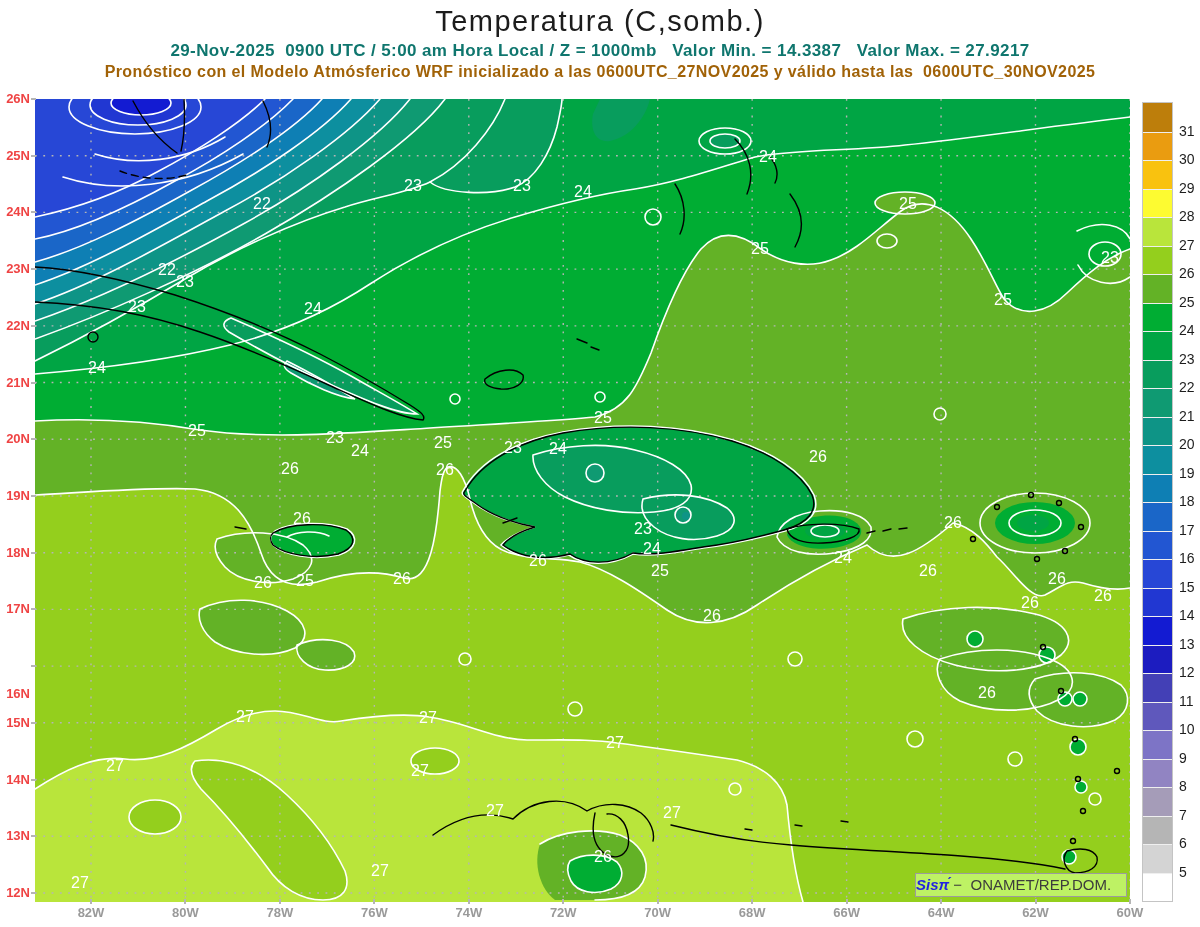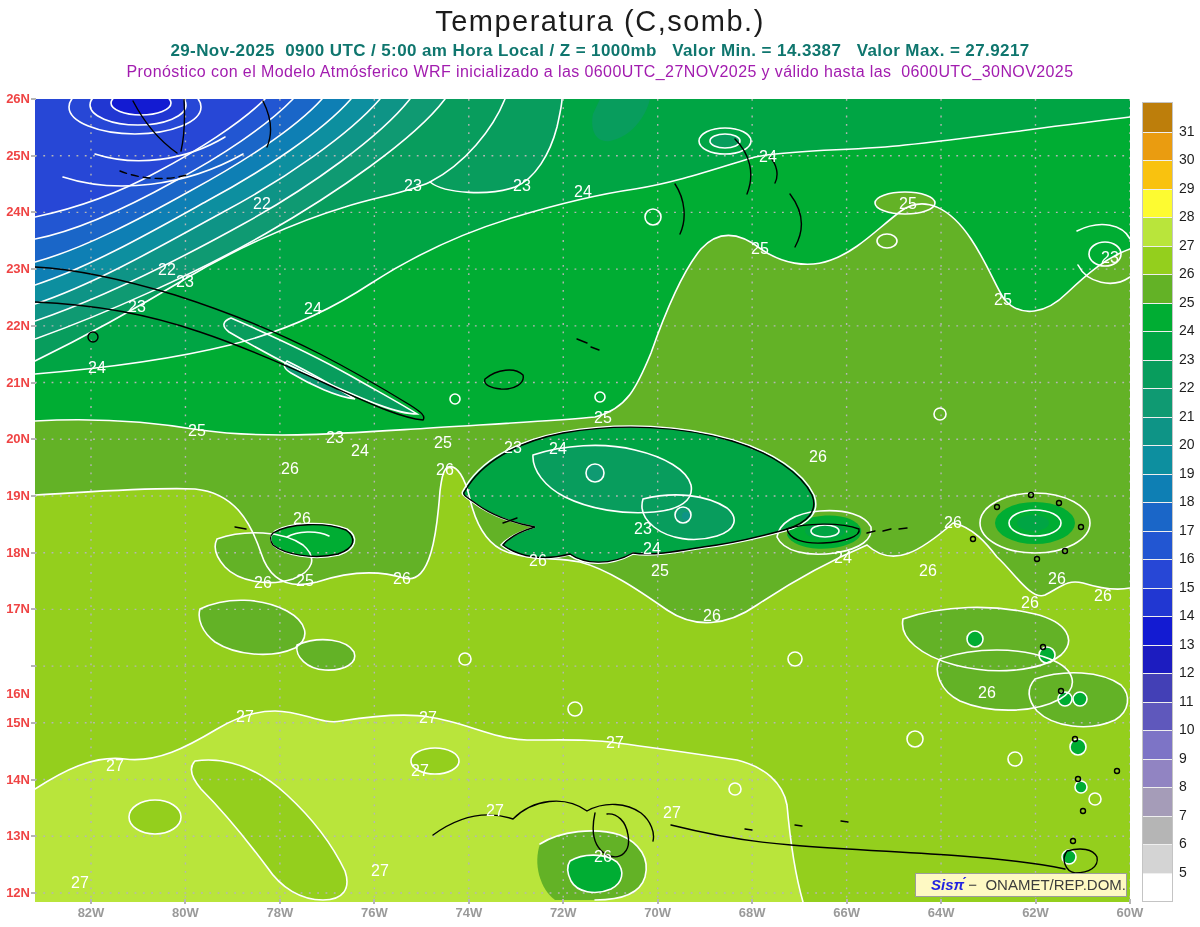--- a/index.html
+++ b/index.html
@@ -1,31 +1,31 @@
 <!DOCTYPE html>
 <html><head>
 <meta charset="utf-8">
 <style>
   html,body{margin:0;padding:0;background:#fff;}
   #page{position:relative;width:1200px;height:927px;background:#fff;overflow:hidden;
         font-family:"Liberation Sans",sans-serif;}
   .hdr{position:absolute;left:0;width:1200px;text-align:center;white-space:pre;}
   #title{top:5px;font-size:29px;letter-spacing:1.5px;color:#1c1c1c;}
   #line2{top:41px;font-size:17px;letter-spacing:.4px;color:#0f766e;font-weight:bold;}
-  #line3{top:63px;font-size:16px;letter-spacing:.4px;color:#a21caf;font-weight:normal;}
+  #line3{top:63px;font-size:16px;letter-spacing:.4px;color:#a16207;font-weight:bold;}
   #mapsvg{position:absolute;left:35px;top:99px;}
   .latlab{position:absolute;width:30px;text-align:right;font-size:13px;color:#ef4444;font-weight:bold;}
   .lonlab{position:absolute;width:44px;text-align:center;font-size:13px;color:#9a9a9a;font-weight:bold;}
   .tickh{position:absolute;width:5px;height:2px;background:#b5b5b5;}
   .tickv{position:absolute;width:2px;height:5px;background:#b5b5b5;}
   #cbar{position:absolute;left:1143px;top:103px;width:29px;outline:1px solid #c4c4c4;}
   .cbcell{width:29px;height:28.5px;border-top:1px solid #efefef;box-sizing:border-box;}
   .cblab{position:absolute;left:1179px;width:40px;font-size:14px;color:#1d1d1d;}
-  #wm{position:absolute;left:915px;top:873px;width:212px;height:24px;background:#fef9c3;
-      border:1px solid #9c9c9c;box-sizing:border-box;text-align:right;line-height:21px;
+  #wm{position:absolute;left:915px;top:873px;width:212px;height:24px;background:#bef264;
+      border:1px solid #9c9c9c;box-sizing:border-box;text-align:left;line-height:21px;
       font-size:15px;white-space:pre;}
   #wm .brand{color:#2323e0;font-weight:bold;font-style:italic;}
   #wm .org{color:#3c3c3c;}
   svg text.cl{fill:#ffffff;font-family:"Liberation Sans",sans-serif;font-size:16px;}
 </style>
 </head>
 <body>
 
 <div id="page">
 

